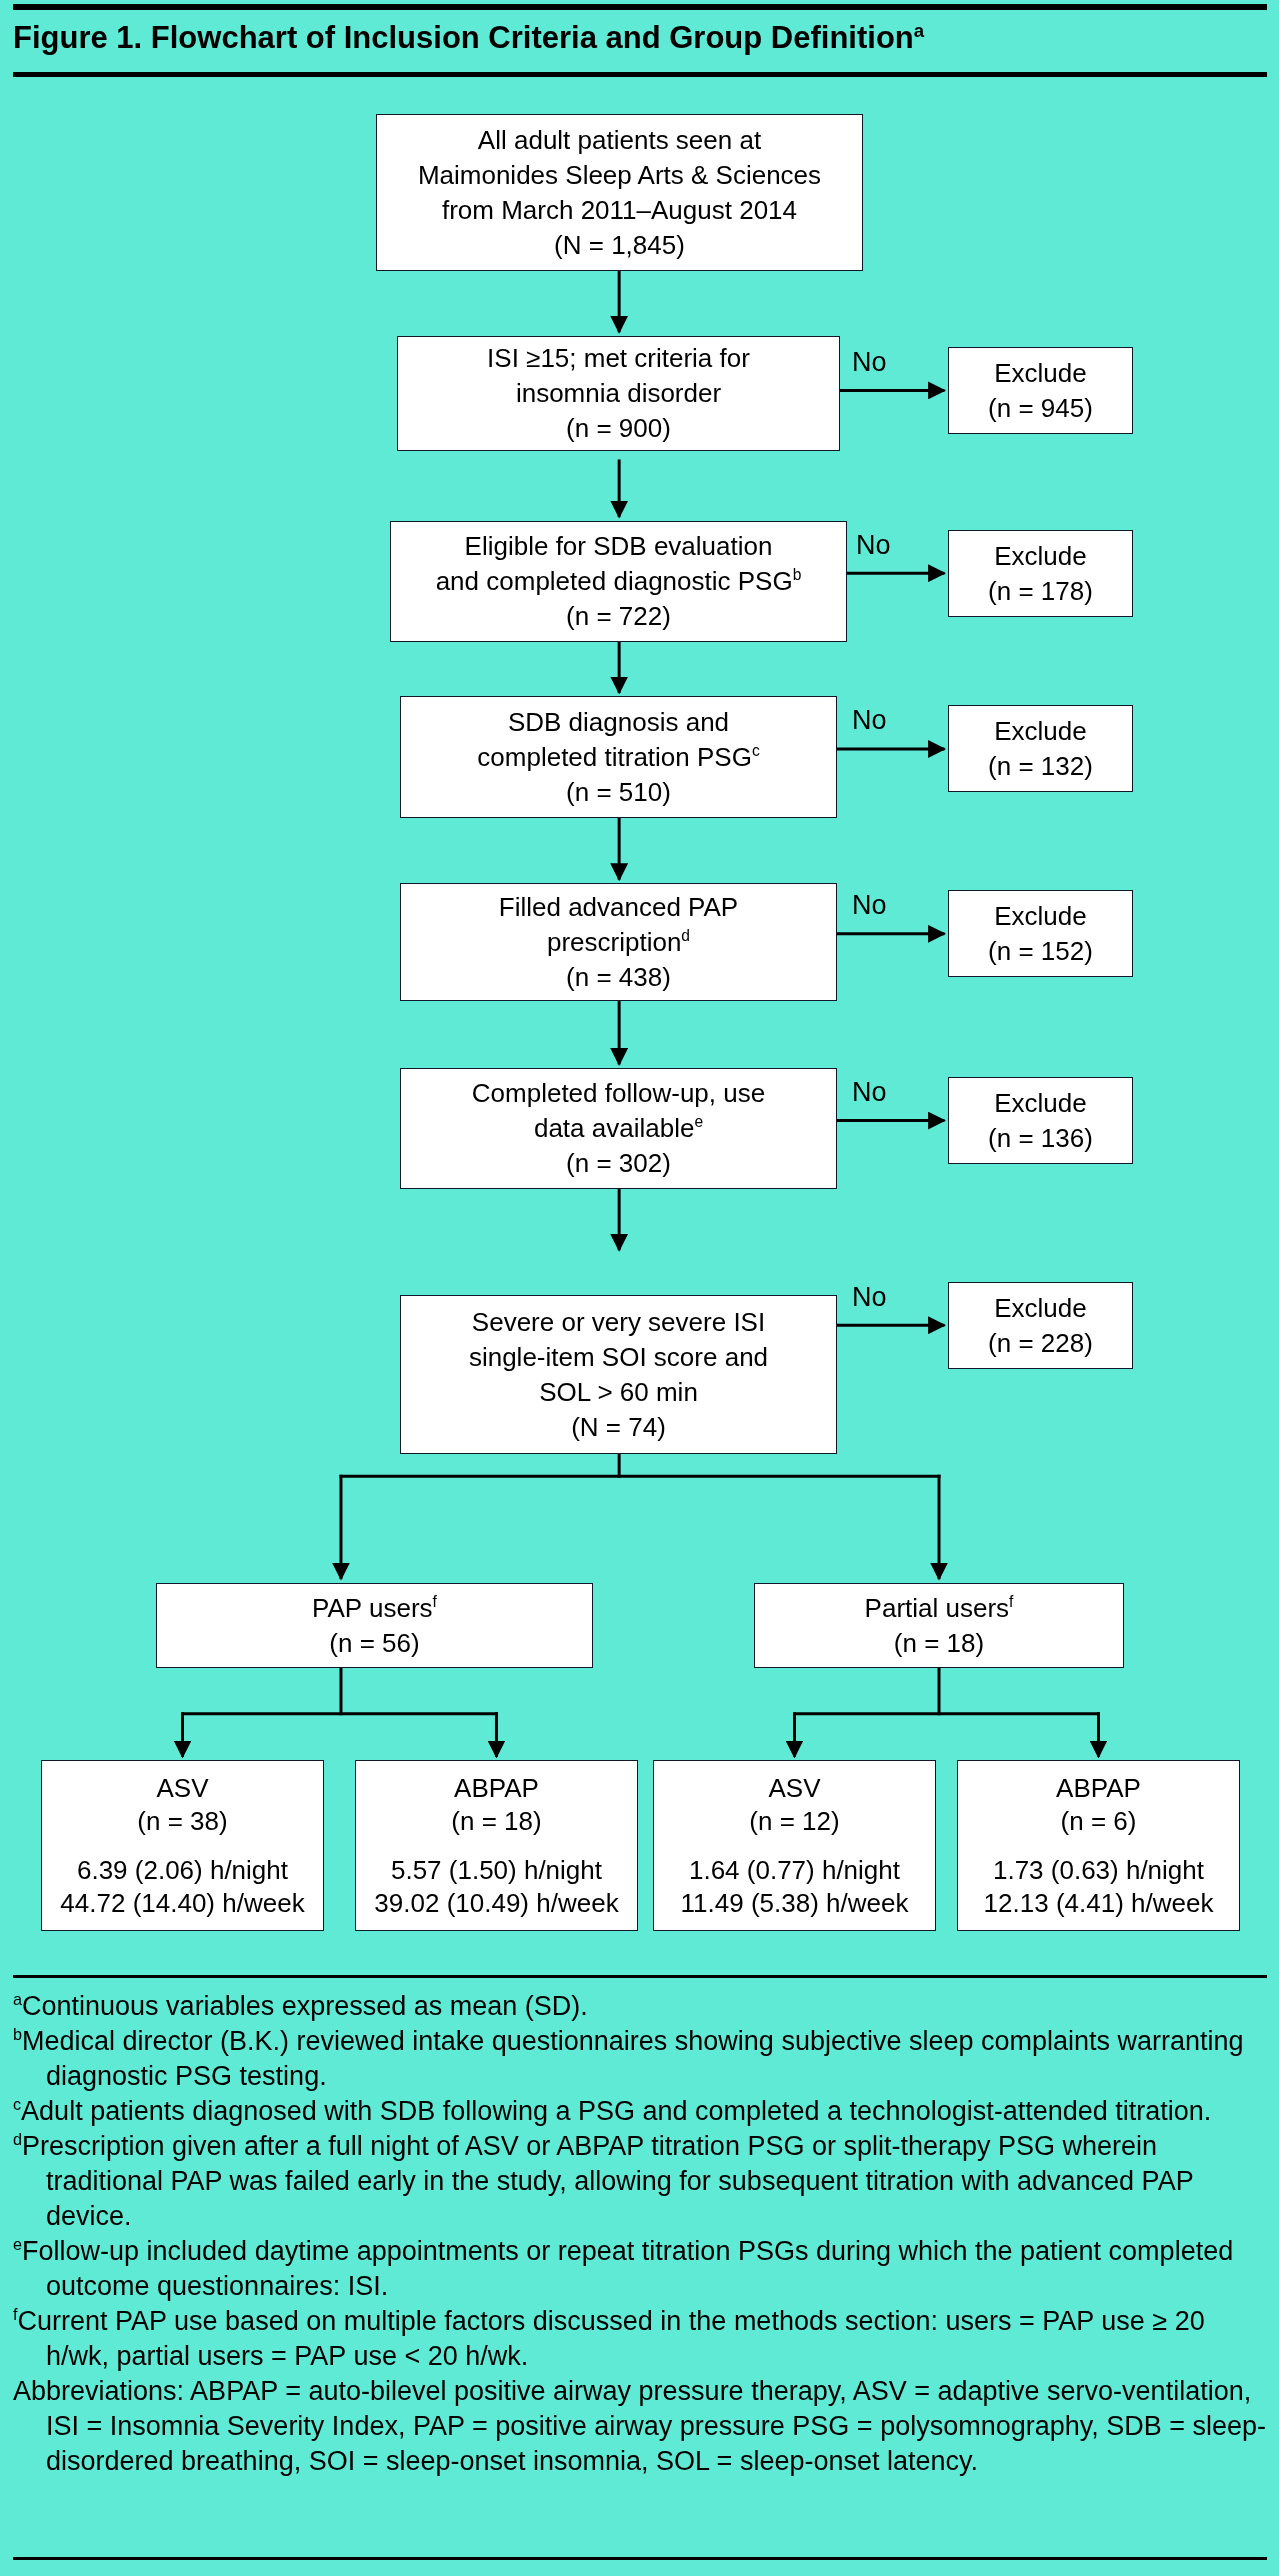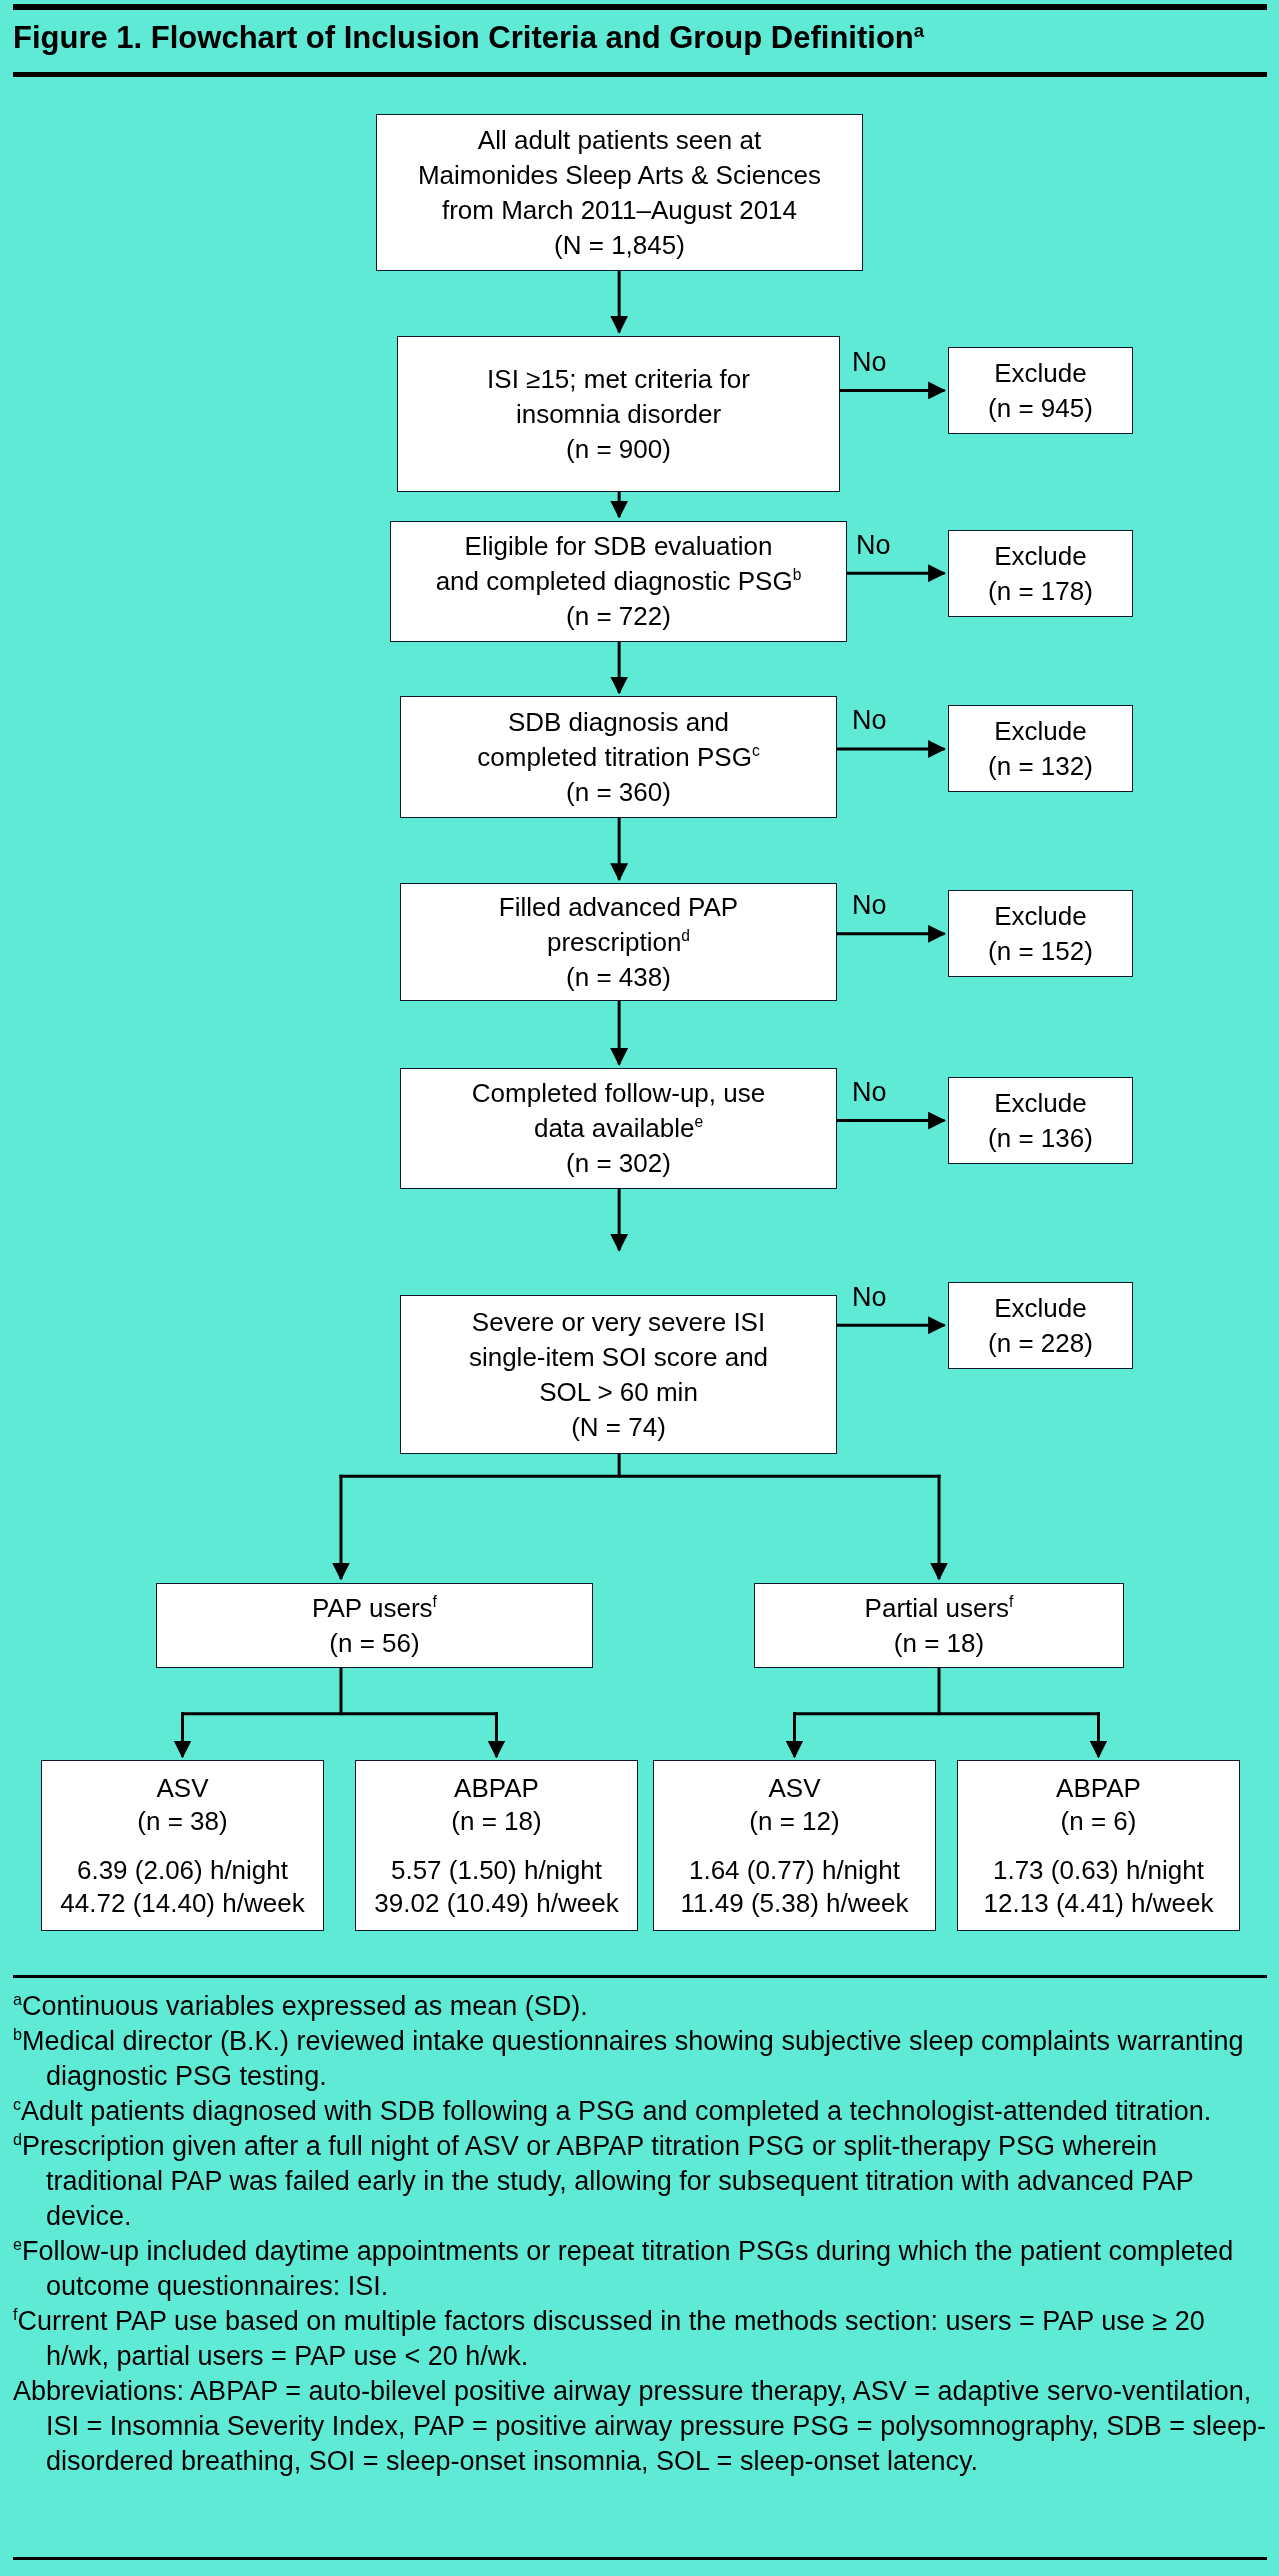--- a/index.html
+++ b/index.html
@@ -70,21 +70,21 @@
     </g>
   </svg>
 
   <div class="node" style="left:376px;top:114px;width:487px;height:157px;">
     <div>All adult patients seen at</div>
     <div>Maimonides Sleep Arts &amp; Sciences</div>
     <div>from March 2011–August 2014</div>
     <div>(N = 1,845)</div>
   </div>
 
-  <div class="node" style="left:397px;top:336px;width:443px;height:156px;">
+  <div class="node" style="left:397px;top:336px;width:443px;height:115px;">
     <div>ISI ≥15; met criteria for</div>
     <div>insomnia disorder</div>
     <div>(n = 900)</div>
   </div>
   <div class="no-label" style="left:852px;top:347px;">No</div>
   <div class="node" style="left:948px;top:347px;width:185px;height:87px;">
     <div>Exclude</div>
     <div>(n = 945)</div>
   </div>
 
@@ -95,21 +95,21 @@
   </div>
   <div class="no-label" style="left:856px;top:530px;">No</div>
   <div class="node" style="left:948px;top:530px;width:185px;height:87px;">
     <div>Exclude</div>
     <div>(n = 178)</div>
   </div>
 
   <div class="node" style="left:400px;top:696px;width:437px;height:122px;">
     <div>SDB diagnosis and</div>
     <div><span>completed titration PSG</span><sup>c</sup></div>
-    <div>(n = 360)</div>
+    <div>(n = 510)</div>
   </div>
   <div class="no-label" style="left:852px;top:705px;">No</div>
   <div class="node" style="left:948px;top:705px;width:185px;height:87px;">
     <div>Exclude</div>
     <div>(n = 132)</div>
   </div>
 
   <div class="node" style="left:400px;top:883px;width:437px;height:118px;">
     <div>Filled advanced PAP</div>
     <div><span>prescription</span><sup>d</sup></div>

